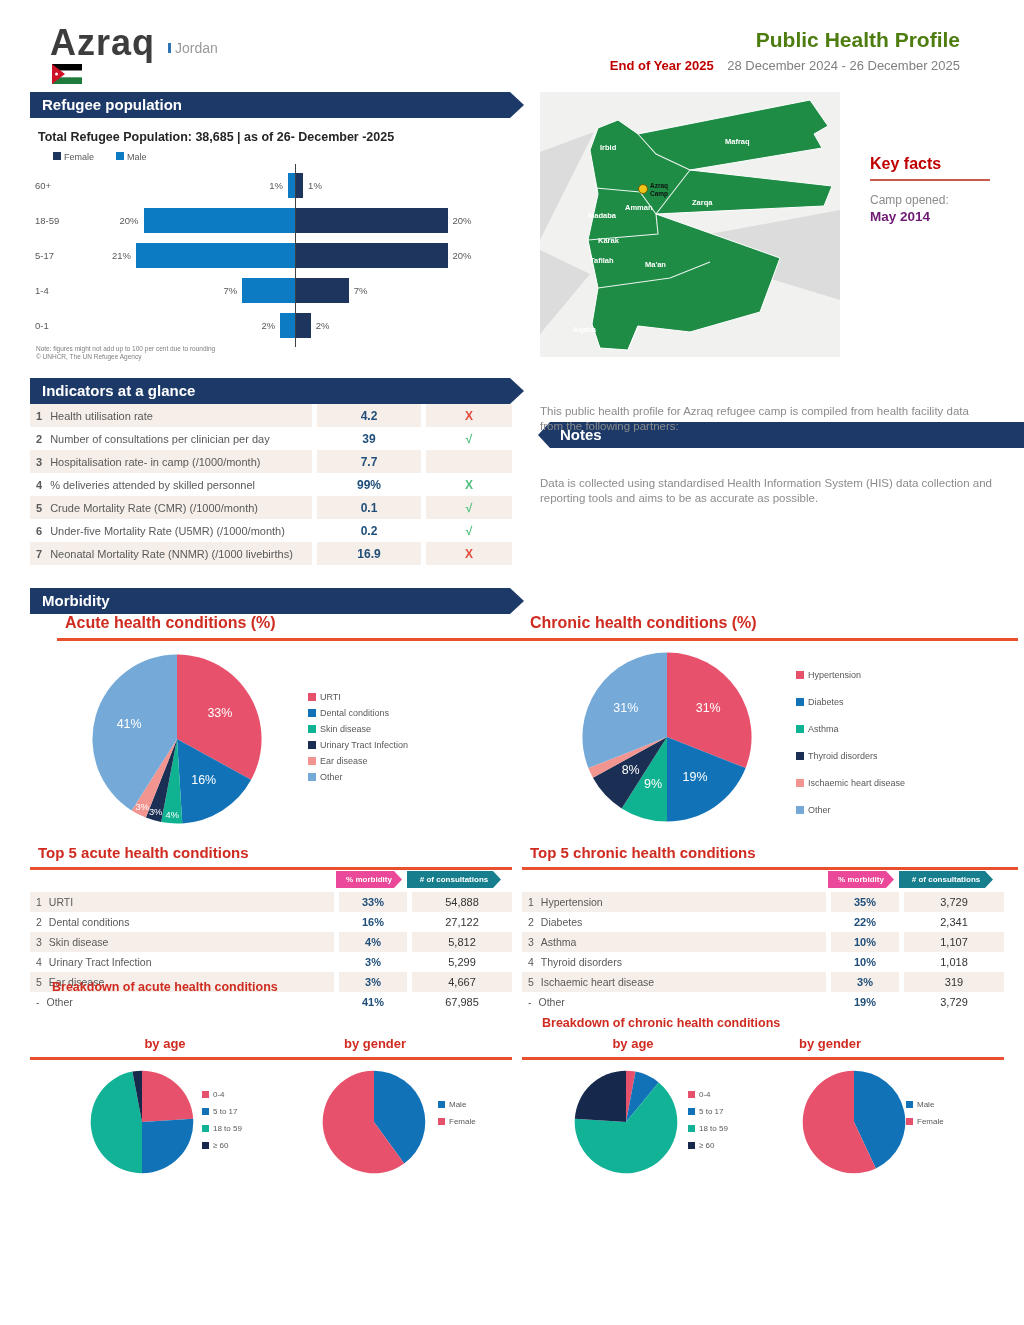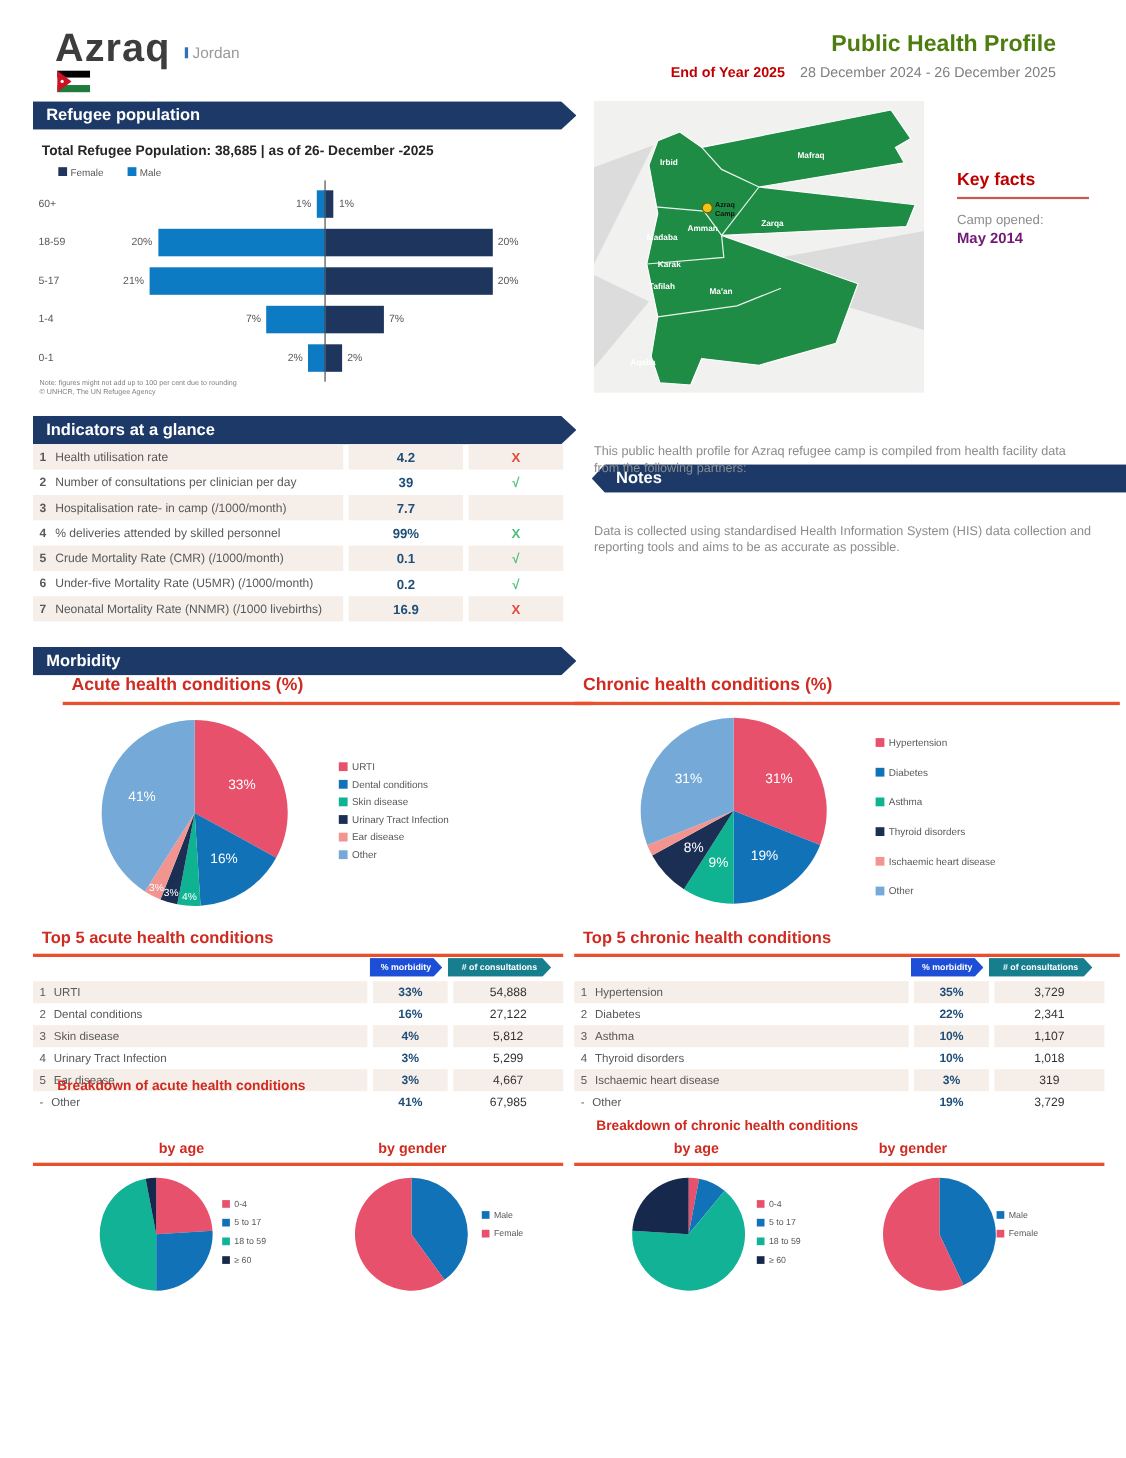--- a/index.html
+++ b/index.html
@@ -69,21 +69,21 @@
   .legend .lt{font-size:9px;color:#595959;}
   .legend.tight .item{margin-bottom:6px;}
   .legend.wide .item{margin-bottom:17px;}
   .legend.mini .item{margin-bottom:8px;}
   .legend.mini .lt{font-size:8px;}
   .legend.mini .sw{width:7px;height:7px;}
 
   
   .hdr-arrow{color:#fff;font-size:8px;font-weight:bold;text-align:center;line-height:17px;height:17px;
              clip-path:polygon(0 0,calc(100% - 8px) 0,100% 50%,calc(100% - 8px) 100%,0 100%);}
-  .hdr-navy{background:#1d4ed8;}
+  .hdr-navy{background:#ec4899;}
   .hdr-teal{background:#177e8e;}
   .ttable{width:482px;}
   .trow{display:grid;grid-template-columns:1fr 68px 100px;column-gap:5px;height:20px;}
   .trow > span{display:flex;align-items:center;}
   .trow.odd > span{background:#f6efe9;}
   .tlabel{font-size:10.5px;color:#595959;padding-left:6px;}
   .tlabel b{margin-right:7px;font-weight:normal;}
   .tpct{justify-content:center;font-size:11px;color:#1f4e79;font-weight:bold;}
   .tcnt{justify-content:center;font-size:11px;color:#333;}
 

